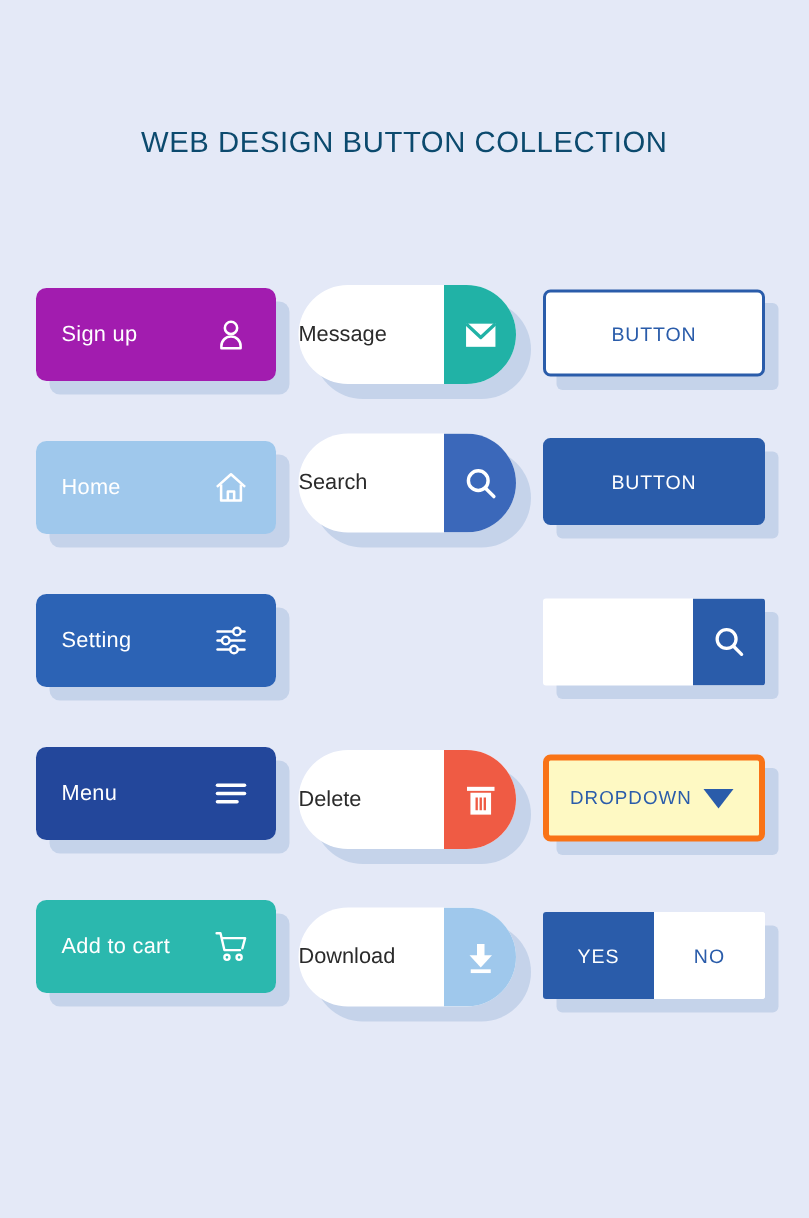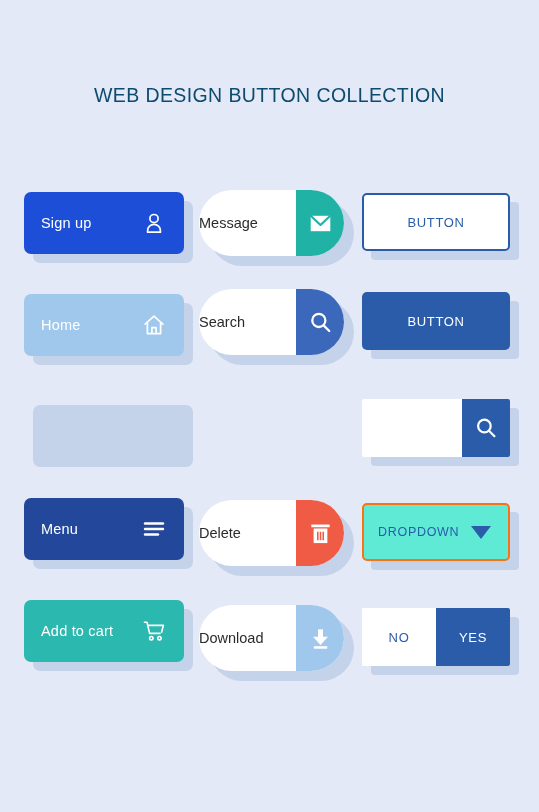--- a/index.html
+++ b/index.html
@@ -188,22 +188,22 @@
     background: #2a5caa;
     display: flex;
     align-items: center;
     justify-content: center;
     flex: none;
   }
   .search-field .ic { width: 24px; height: 24px; display:block; }
 
   
   .dropdown {
-    background: #5eead4;
-    border: 2px solid #f97316;
+    background: #fef9c3;
+    border: 4px solid #f97316;
     border-radius: 5px;
     justify-content: space-between;
     padding: 0 17px 0 14px;
   }
   .dropdown .label {
     color: #2a5caa;
     font-size: 12.5px;
     letter-spacing: 0.7px;
     font-family: "Liberation Sans", sans-serif;
   }
@@ -236,21 +236,21 @@
 </style>
 </head>
 <body>
 
 <div class="page-title">WEB DESIGN BUTTON COLLECTION</div>
 
 <div class="grid">
 
   <div class="cell" style="left:24px; top:192px; width:170px; height:72px;">
     <div class="shadow-plate c1-shadow"></div>
-    <div class="solid-btn" style="background:#1d4ed8;">
+    <div class="solid-btn" style="background:#a21caf;">
       <span class="label">Sign up</span>
       <span class="ic">
         <svg viewBox="0 0 24 24" width="24" height="24" fill="none" stroke="#ffffff" stroke-width="1.7">
           <circle cx="12" cy="7.6" r="4.1"></circle>
           <path d="M5.6 21.2 v-1.5 a6.4 6.4 0 0 1 12.8 0 v1.5 z" stroke-linejoin="round"></path>
         </svg>
       </span>
     </div>
   </div>
 
@@ -263,20 +263,33 @@
           <path d="M2.6 11.6 L12 3.2 L21.4 11.6"></path>
           <path d="M5.4 10 V20.6 H18.6 V10"></path>
           <path d="M9.9 20.6 V14.6 h4.2 v6"></path>
         </svg>
       </span>
     </div>
   </div>
 
   <div class="cell" style="left:24px; top:396px; width:170px; height:72px;">
     <div class="shadow-plate c1-shadow"></div>
+    <div class="solid-btn" style="background:#2c63b5;">
+      <span class="label">Setting</span>
+      <span class="ic">
+        <svg viewBox="0 0 24 24" width="24" height="24" fill="none" stroke="#ffffff" stroke-width="1.6">
+          <line x1="3" y1="6" x2="21" y2="6" stroke-linecap="round"></line>
+          <line x1="3" y1="12" x2="21" y2="12" stroke-linecap="round"></line>
+          <line x1="3" y1="18" x2="21" y2="18" stroke-linecap="round"></line>
+          <circle cx="16" cy="6" r="2.5" fill="#2c63b5"></circle>
+          <circle cx="8.5" cy="12" r="2.5" fill="#2c63b5"></circle>
+          <circle cx="14" cy="18" r="2.5" fill="#2c63b5"></circle>
+        </svg>
+      </span>
+    </div>
   </div>
 
   <div class="cell" style="left:24px; top:498px; width:170px; height:72px;">
     <div class="shadow-plate c1-shadow"></div>
     <div class="solid-btn" style="background:#23479b;">
       <span class="label">Menu</span>
       <span class="ic">
         <svg viewBox="0 0 24 24" width="24" height="24" fill="none" stroke="#ffffff" stroke-width="2.4" stroke-linecap="round">
           <line x1="3" y1="6.5" x2="21" y2="6.5"></line>
           <line x1="3" y1="12" x2="21" y2="12"></line>
@@ -399,18 +412,18 @@
     <div class="shadow-plate c3-shadow"></div>
     <div class="c3-box dropdown">
       <span class="label">DROPDOWN</span>
       <span class="caret"></span>
     </div>
   </div>
 
   <div class="cell" style="left:362px; top:608px; width:160px; height:70px;">
     <div class="shadow-plate c3-shadow"></div>
     <div class="c3-box toggle">
+      <div class="seg seg-on">YES</div>
       <div class="seg seg-off">NO</div>
-      <div class="seg seg-on">YES</div>
     </div>
   </div>
 
 </div>
 
 </body></html>

